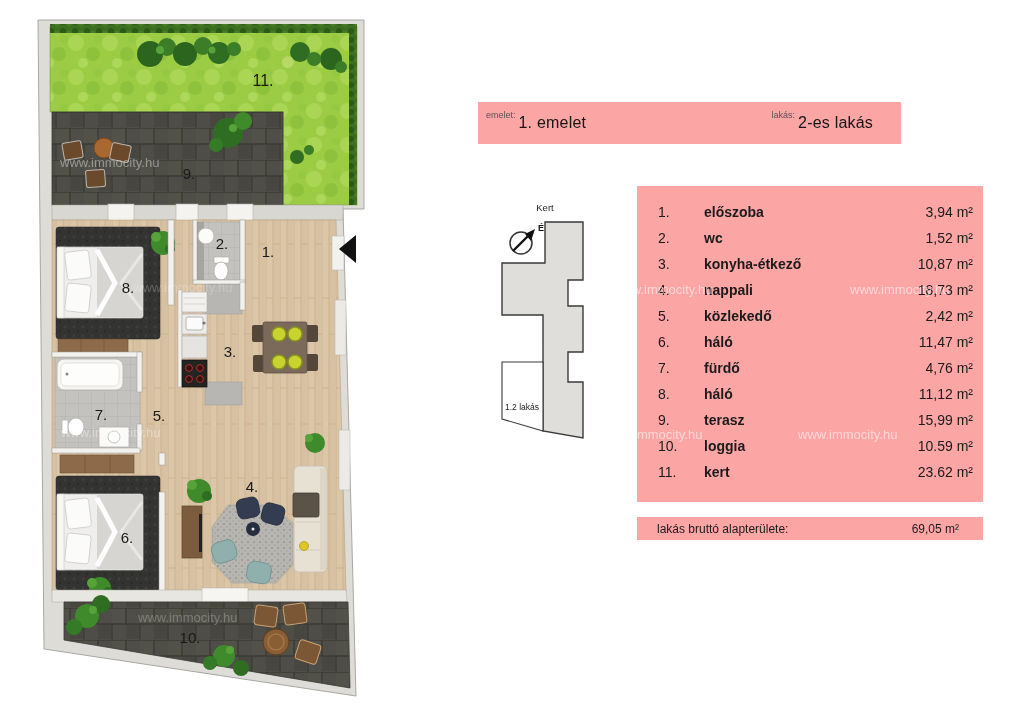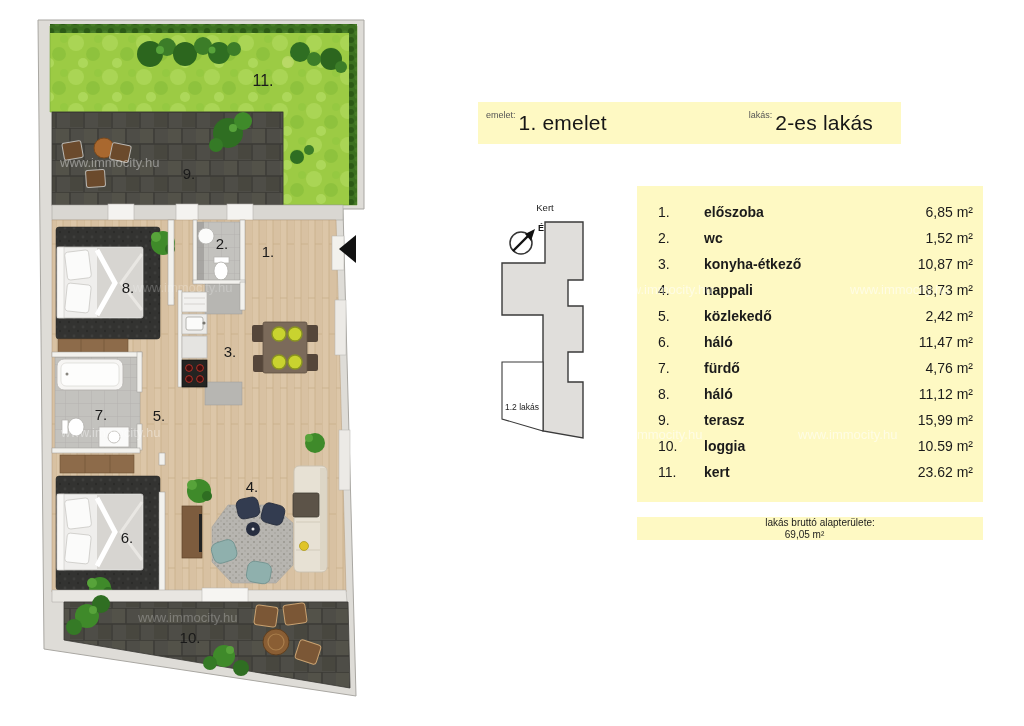--- a/index.html
+++ b/index.html
@@ -1,33 +1,33 @@
 <!DOCTYPE html>
 <html><head>
 <meta charset="utf-8">
 <style>
   html,body{margin:0;padding:0;background:#ffffff;font-family:"Liberation Sans",sans-serif;}
   #stage{position:relative;width:1024px;height:726px;background:#ffffff;overflow:hidden;}
   #plan-svg{position:absolute;left:0;top:0;width:1024px;height:726px;}
   svg text{font-family:"Liberation Sans",sans-serif;}
 
-  .panel{position:absolute;box-sizing:border-box;background:#fef9c3;}
+  .panel{position:absolute;box-sizing:border-box;background:#fca5a5;}
   #header-bar{left:478px;top:102px;width:423px;height:42px;display:flex;align-items:center;padding-left:8px;}
   .small-label{font-size:9px;color:#555;transform:translateY(-8px);margin-right:3px;}
-  .big-label{font-size:21px;color:#161616;letter-spacing:.2px;}
+  .big-label{font-size:16px;color:#161616;letter-spacing:.2px;}
   #header-left{display:flex;align-items:center;}
   #header-right{display:flex;align-items:center;margin-left:auto;padding-right:28px;}
 
   #table-panel{left:637px;top:186px;width:346px;height:316px;padding-top:13px;}
   .row{height:26px;display:flex;align-items:center;font-size:14px;color:#1b1b1b;}
   .row .num{width:46px;padding-left:21px;flex:none;}
   .row .name{flex:1;font-weight:bold;}
   .row .area{padding-right:10px;text-align:right;}
 
-  #summary-bar{left:637px;top:517px;width:346px;height:23px;display:flex;align-items:center;font-size:10px;color:#1b1b1b;flex-direction:column;}
+  #summary-bar{left:637px;top:517px;width:346px;height:23px;display:flex;align-items:center;font-size:12px;color:#1b1b1b;}
   #summary-bar .label{flex:1;padding-left:20px;}
   #summary-bar .value{padding-right:24px;margin-left:13px;}
 
   .wm{position:absolute;font-size:13px;pointer-events:none;white-space:nowrap;}
   .wm-panel{color:rgba(255,255,255,0.55);}
 </style>
 </head>
 <body>
 
 <div id="stage">
@@ -351,21 +351,21 @@
     <div id="header-right">
       <span class="small-label">lakás:</span>
       <span class="big-label">2-es lakás</span>
     </div>
   </div>
 
   <div id="table-panel" class="panel">
     <div class="row">
         <span class="num">1.</span>
         <span class="name">előszoba</span>
-        <span class="area">6,85 m²</span>
+        <span class="area">3,94 m²</span>
       </div>
     <div class="row">
         <span class="num">2.</span>
         <span class="name">wc</span>
         <span class="area">1,52 m²</span>
       </div>
     <div class="row">
         <span class="num">3.</span>
         <span class="name">konyha-étkező</span>
         <span class="area">10,87 m²</span>

